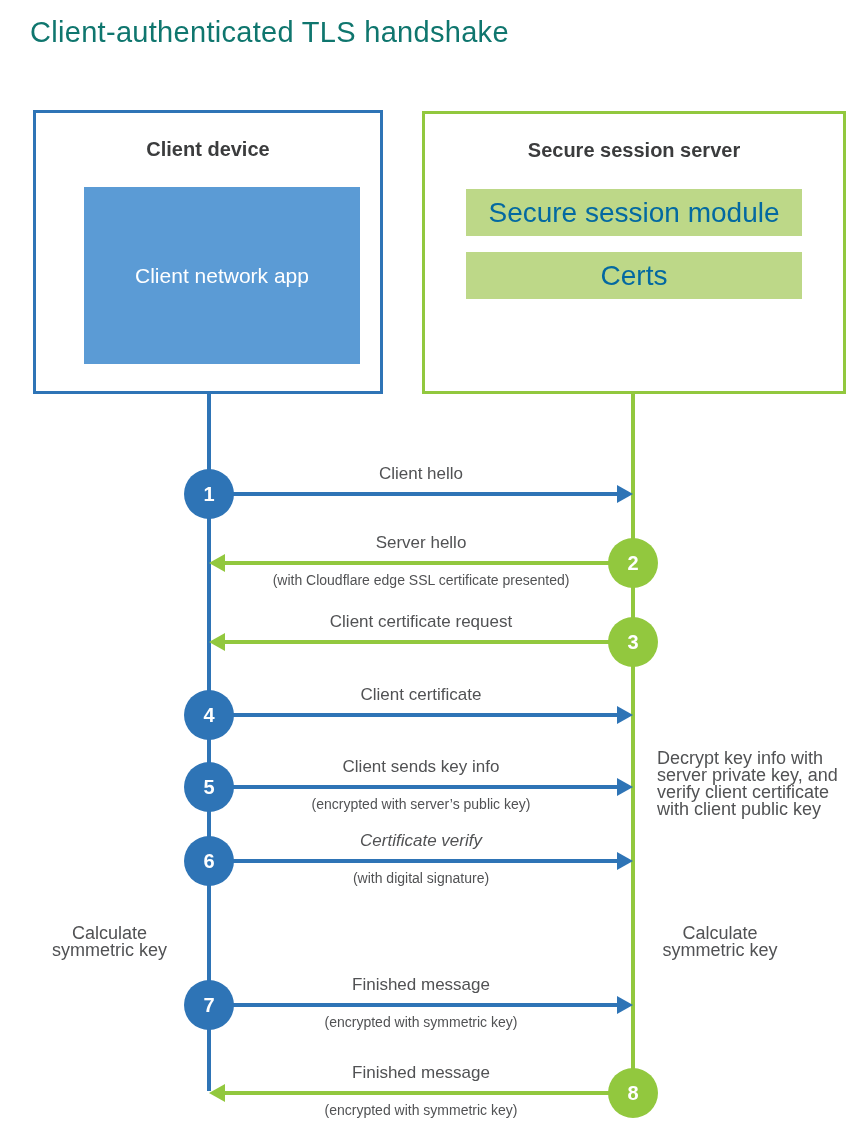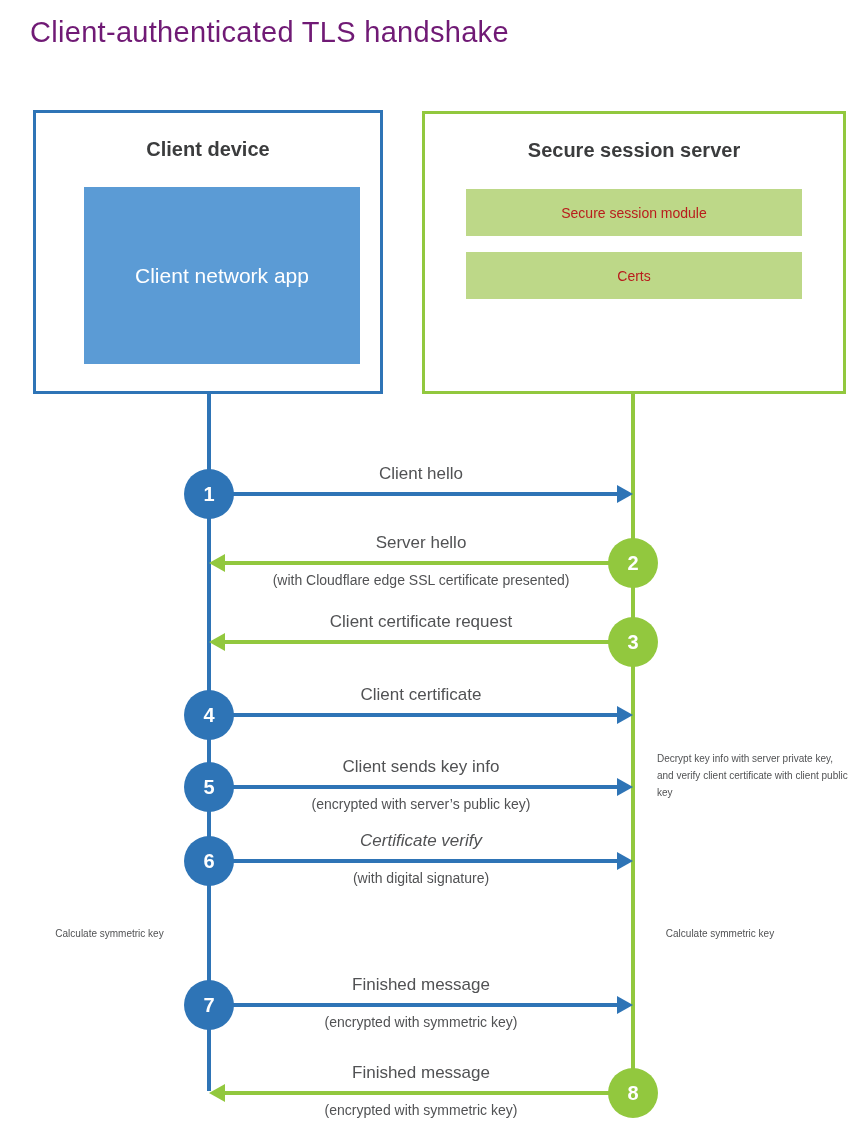--- a/index.html
+++ b/index.html
@@ -3,39 +3,39 @@
 <meta charset="utf-8">
 <style>
   html,body { margin:0; padding:0; background:#ffffff; }
   body { font-family:"Liberation Sans", sans-serif; }
   .canvas {
     position:relative; width:865px; height:1146px; background:#ffffff;
     overflow:hidden; margin:0 auto;
   }
   .page-title {
     position:absolute; left:30px; top:16px; margin:0;
-    font-size:29px; font-weight:300; color:#701a75; letter-spacing:0.3px;
+    font-size:29px; font-weight:300; color:#0f766e; letter-spacing:0.3px;
   }
   
   .entity-box { position:absolute; background:#fff; box-sizing:content-box; }
   .client-box { left:33px; top:110px; width:344px; height:278px; border:3px solid #2e74b6; }
   .server-box { left:422px; top:111px; width:418px; height:277px; border:3px solid #92c83e; }
   .box-title {
     padding-top:25px; text-align:center;
     font-size:20px; font-weight:700; color:#3b3c3d;
   }
   .client-app {
     position:absolute; left:48px; top:74px; width:276px; height:177px;
     background:#5b9bd5; color:#ffffff; font-size:21px;
     display:flex; align-items:center; justify-content:center; text-align:center;
   }
   .client-app span { display:block; width:185px; line-height:27px; }
   .server-bar {
     position:absolute; left:41px; width:336px; height:47px;
-    background:#bdd888; color:#b91c1c; font-size:14px;
+    background:#bdd888; color:#0369a1; font-size:28px;
     display:flex; align-items:center; justify-content:center;
   }
   .bar-1 { top:75px; } .bar-2 { top:138px; } .bar-3 { top:200px; }
   
   .vline { position:absolute; width:4px; }
   .vline-blue  { left:207px; top:391px; height:700px; background:#2e74b6; }
   .vline-green { left:631px; top:391px; height:702px; background:#92c83e; }
   
   .step-circle {
     position:absolute; width:50px; height:50px; border-radius:50%;
@@ -46,21 +46,21 @@
   .arrow-head { position:absolute; width:0; height:0; z-index:2; }
   .msg-label {
     position:absolute; left:209px; width:424px; text-align:center;
     font-size:17px; color:#515254; z-index:4;
   }
   .msg-sub {
     position:absolute; left:209px; width:424px; text-align:center;
     font-size:14px; color:#515254; z-index:4;
   }
   
-  .side-note { position:absolute; font-size:10px; line-height:17px; color:#515254; }
+  .side-note { position:absolute; font-size:18px; line-height:17px; color:#515254; }
   .note-decrypt { left:657px; top:750px; width:192px; text-align:left; }
   .calc-left  { left:42px;  top:925px; width:135px; text-align:center; }
   .calc-right { left:661px; top:925px; width:118px; text-align:center; }
 </style>
 </head>
 <body>
 
 <div class="canvas">
 
   <h1 class="page-title">Client-authenticated TLS handshake</h1>

